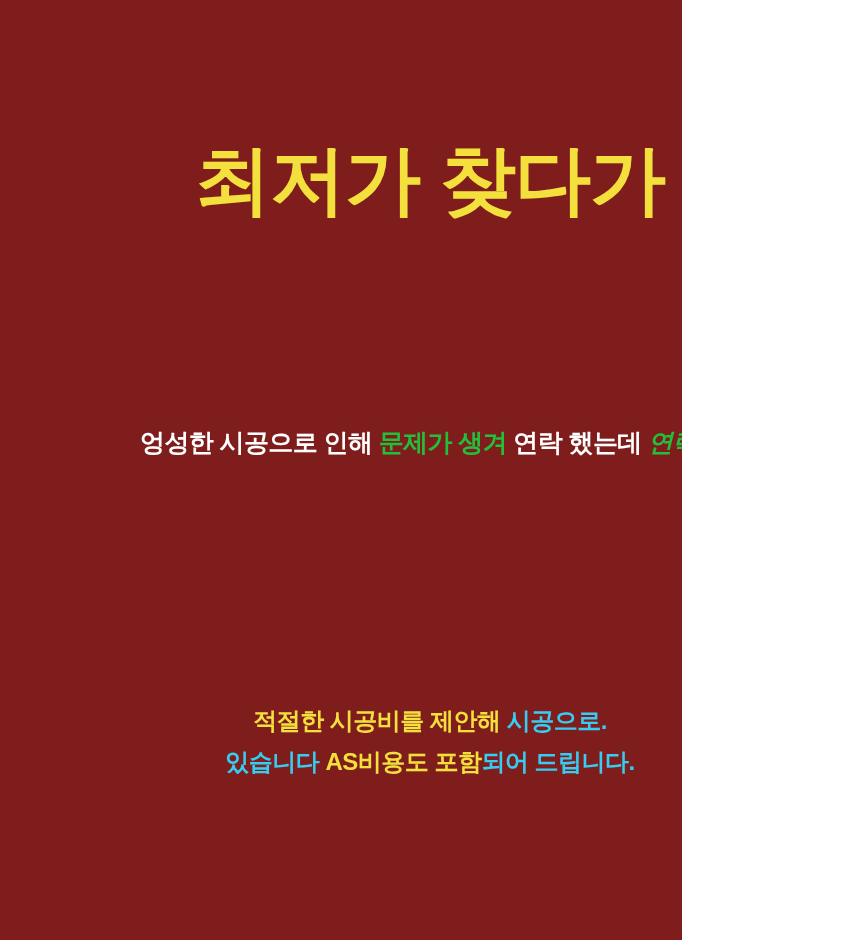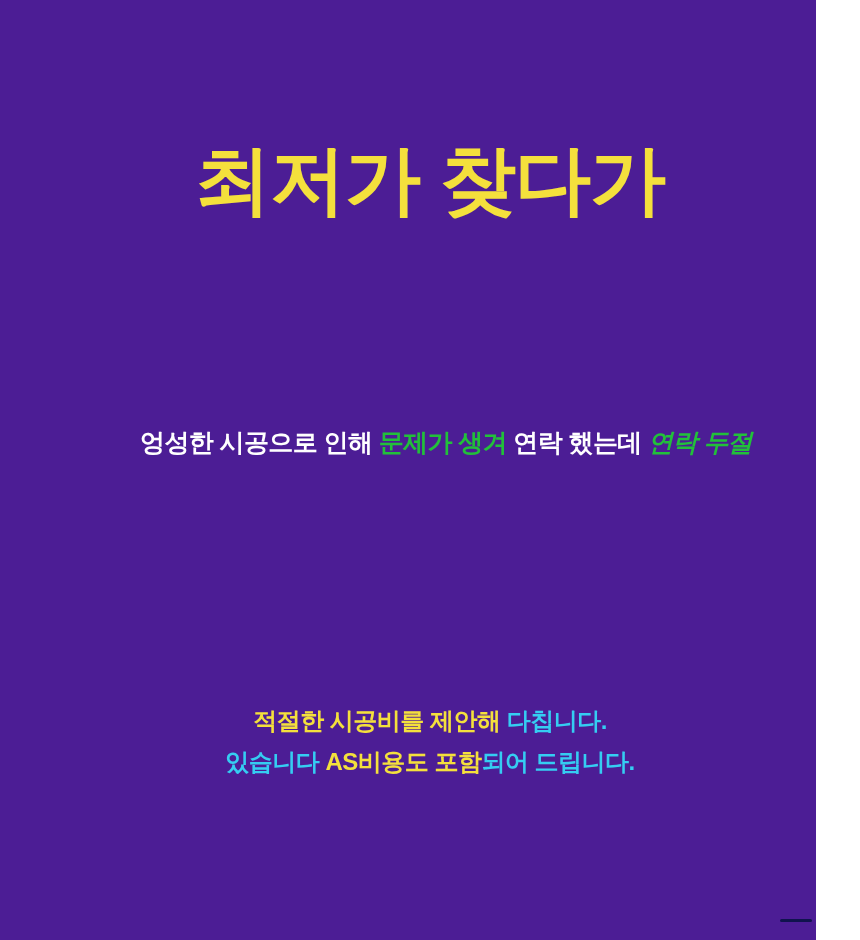--- a/index.html
+++ b/index.html
@@ -9,23 +9,23 @@
   }
   body {
     width: 860px;
     height: 940px;
     overflow: hidden;
     font-family: "Liberation Sans", "DejaVu Sans", sans-serif;
   }
 
   .banner {
     position: relative;
-    width: 816px;
+    width: 682px;
     height: 940px;
-    background: #4c1d95;
+    background: #7f1d1d;
     box-sizing: border-box;
     overflow: hidden;
   }
 
   
   .headline {
     position: absolute;
     top: 126px;
     left: 0;
     width: 860px;
@@ -112,21 +112,21 @@
       <span class="seg-white">엉성한 시공으로 인해 </span><span class="seg-green">문제가 생겨</span><span class="seg-white"> 연락 했는데 </span><span class="seg-green-italic">연락 두절</span>
     </span>
 
 
 
   </div>
 
   <div class="closing-block">
 
     <span class="closing-line">
-      <span class="seg-yellow">적절한 시공비를 제안해</span><span class="seg-cyan"> 다칩니다.</span>
+      <span class="seg-yellow">적절한 시공비를 제안해</span><span class="seg-cyan"> 시공으로.</span>
     </span>
 
     <span class="closing-line">
       <span class="seg-cyan">있습니다 </span><span class="seg-yellow">AS비용도 포함</span><span class="seg-cyan">되어 드립니다.</span>
     </span>
 
   </div>
 
   <div class="edge-mark"></div>
 

